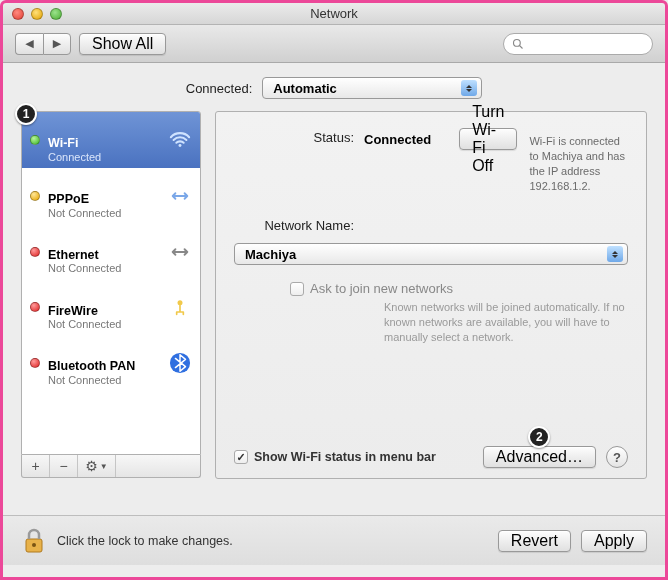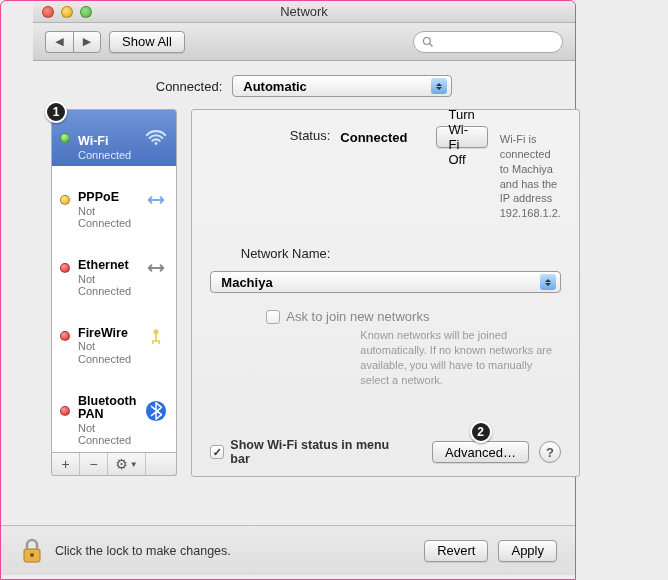--- a/index.html
+++ b/index.html
@@ -1,33 +1,33 @@
 <!DOCTYPE html>
 <html><head>
 <meta charset="utf-8">
 <style>
 * { box-sizing: border-box; margin: 0; padding: 0; font-family: "Lucida Grande", "Helvetica Neue", Arial, sans-serif; }
 body { background: #ededed; width: 668px; height: 580px; overflow: hidden; }
 
-.window { width: 576px; height: 580px; background: #ededed; border: 1px solid #ec4899; border-radius: 6px 6px 0 0; position: relative; padding-left: 32px; }
+.window { width: 668px; height: 580px; background: #ededed; border: 3px solid #ec4899; border-radius: 6px 6px 0 0; position: relative; }
 
 .titlebar { height: 22px; background: linear-gradient(#ebebeb,#d6d6d6); border-bottom: 1px solid #b3b3b3; border-radius: 6px 6px 0 0; display: flex; align-items: center; position: relative; }
 .traffic { display:flex; gap:7px; margin-left:9px; }
 .tl { width:12px; height:12px; border-radius:50%; border:0.5px solid rgba(0,0,0,.25); }
 .tl.red{background:radial-gradient(circle at 40% 35%,#ff8a80,#e24034);}
 .tl.yellow{background:radial-gradient(circle at 40% 35%,#ffe07a,#e2a200);}
 .tl.green{background:radial-gradient(circle at 40% 35%,#9be28c,#4caf32);}
 .title { position:absolute; left:0; right:0; text-align:center; font-size:13px; color:#333; pointer-events:none;}
 
 .toolbar { height:38px; background:linear-gradient(#e9e9e9,#d0d0d0); border-bottom:1px solid #a9a9a9; display:flex; align-items:center; padding:0 12px; gap:8px; }
 .navseg { display:flex; }
 .segbtn { width:28px; height:22px; background:linear-gradient(#fdfdfd,#e0e0e0); border:1px solid #999; display:flex; align-items:center; justify-content:center; font-size:11px; color:#555;}
 .segbtn:first-child{border-radius:4px 0 0 4px; border-right:none;}
 .segbtn:last-child{border-radius:0 4px 4px 0;}
-.aqua-btn { height:22px; padding:0 12px; background:linear-gradient(#fdfdfd,#e0e0e0); border:1px solid #999; border-radius:4px; font-size:13px; display:flex; align-items:center; box-shadow: inset 0 1px 0 #fff, 0 1px 1px rgba(0,0,0,.1); cursor: default;}
+.aqua-btn { height:22px; padding:0 12px; background:linear-gradient(#fdfdfd,#e0e0e0); border:1px solid #999; border-radius:4px; font-size:16px; display:flex; align-items:center; box-shadow: inset 0 1px 0 #fff, 0 1px 1px rgba(0,0,0,.1); cursor: default;}
 .toolbar .spacer{flex:1;}
 .search { width:150px; height:22px; border:1px solid #aaa; border-radius:11px; background:#fff; display:flex; align-items:center; padding:0 8px; color:#888; font-size:12px;}
 .search svg{width:12px;height:12px;margin-right:4px;}
 
 .content { padding: 14px 18px 0 18px; }
 
 .locrow { display:flex; align-items:center; justify-content:center; gap:10px; margin-bottom:12px;}
 .locrow label{ font-size:13px; color:#222;}
 .popup { height:22px; background:linear-gradient(#fff,#e8e8e8); border:1px solid #999; border-radius:4px; display:flex; align-items:center; padding:0 22px 0 10px; font-size:13px; position:relative; min-width:220px;font-weight:bold;}
 .popup .arrows{position:absolute; right:4px; top:2px; bottom:2px; width:16px; background:linear-gradient(#bfe0ff,#6fa8e8); border-radius:3px; display:flex; flex-direction:column; align-items:center; justify-content:center; gap:0px;}
@@ -69,21 +69,21 @@
 .askrow label{font-size:13px; color:#888; display:flex; align-items:center; gap:6px;}
 .chk{width:14px;height:14px;border:1px solid #aaa;border-radius:3px;background:linear-gradient(#fff,#eee); display:inline-flex;align-items:center;justify-content:center;}
 .chk.checked::after{content:"✓"; font-size:11px; color:#333; font-weight:bold; line-height:1;}
 .asknote{font-size:11px; color:#9a9a9a; margin-left:150px; margin-top:4px; max-width:260px; line-height:1.35;}
 
 .bottomrow{margin-top:auto; display:flex; align-items:center; gap:10px;}
 .bottomrow .left{display:flex; align-items:center; gap:6px; font-size:12.5px; font-weight:bold; color:#333;}
 .bottomrow .spacer{flex:1;}
 .helpbtn{width:22px;height:22px;border-radius:50%;background:linear-gradient(#fff,#e4e4e4);border:1px solid #999;display:flex;align-items:center;justify-content:center;font-size:13px;font-weight:bold;color:#555;}
 
-.footer{position:absolute; left:0; right:0; bottom:4px; height:50px; background:linear-gradient(#eaeaea,#dedede); border-top:1px solid #bdbdbd; display:flex; align-items:center; padding:0 18px; gap:10px;}
+.footer{position:absolute; left:0; right:0; bottom:12px; height:50px; background:linear-gradient(#eaeaea,#dedede); border-top:1px solid #bdbdbd; display:flex; align-items:center; padding:0 18px; gap:10px;}
 .lock{width:26px;height:30px; display:flex;align-items:center;justify-content:center;}
 .footer .locktxt{font-size:12.5px; color:#333;}
 .footer .spacer{flex:1;}
 </style>
 </head>
 <body>
 
 <div class="window">
 
   <div class="titlebar">

